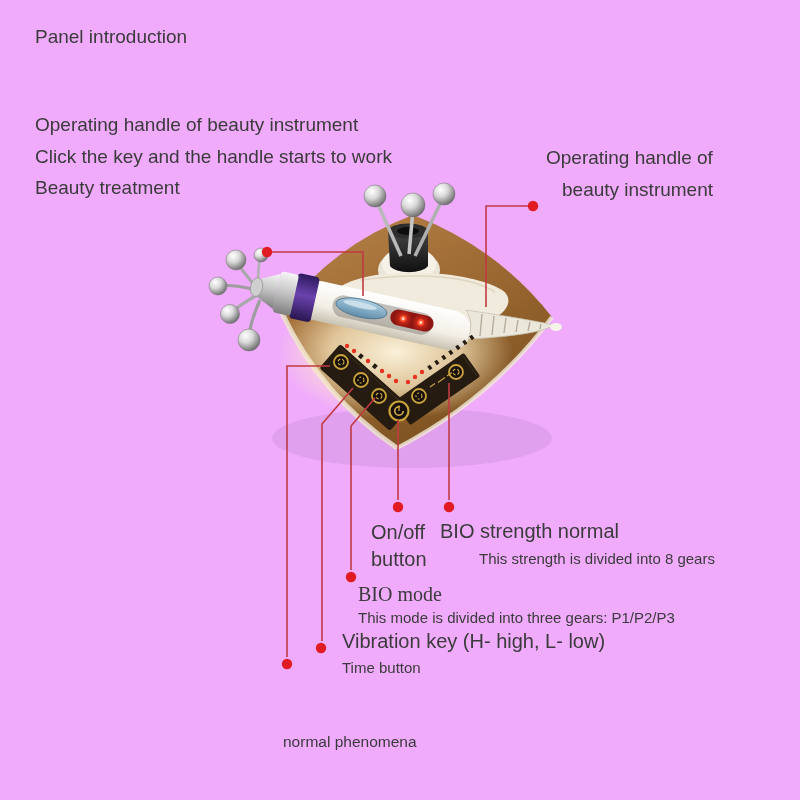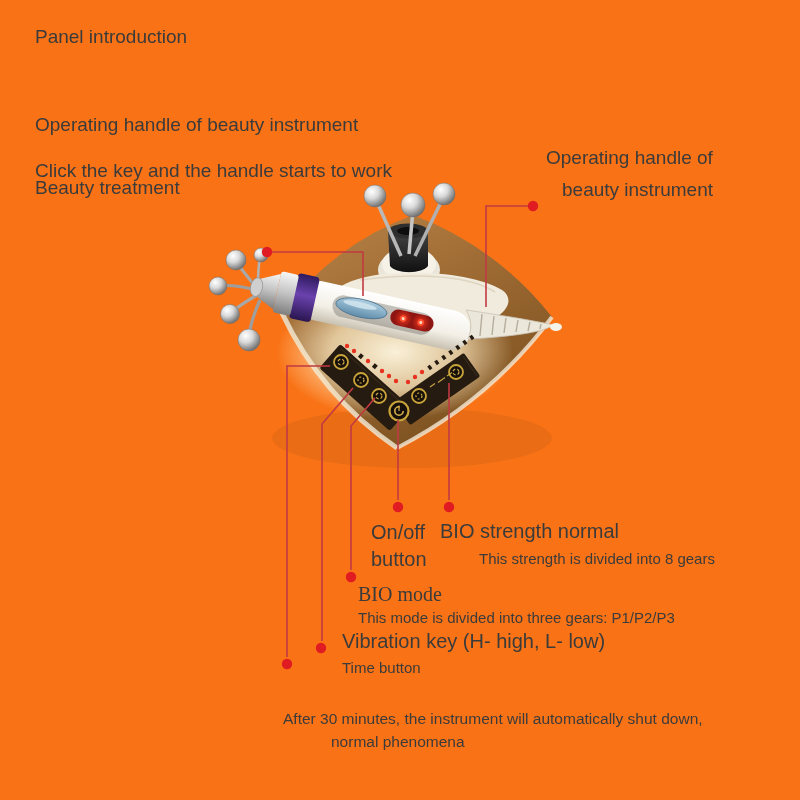--- a/index.html
+++ b/index.html
@@ -1,37 +1,37 @@
 <!DOCTYPE html>
 <html style="--text-color: #3b3b3b; --callout-line: #c13a42; --callout-dot: #e01b22; --mat-brown: #a06c35; --panel-dark: #261b10; --panel-gold: #c9a43a; --led-red: #ff3b1f; --band-purple: #5b35a0;"><head>
 <meta charset="utf-8">
 <style>
   html,body{margin:0;padding:0;background:#fff;}
-  #page{position:relative;width:800px;height:800px;background:#f97316;overflow:hidden;
+  #page{position:relative;width:800px;height:800px;background:#f0abfc;overflow:hidden;
         font-family:"Liberation Sans", sans-serif;color:var(--text-color,#3b3b3b);}
   .lbl{position:absolute;white-space:nowrap;line-height:1.15;}
   #svg-layer{position:absolute;left:0;top:0;width:800px;height:800px;}
   .t-title{left:35px;top:26px;font-size:19px;}
   .lb1{left:35px;top:114px;font-size:19px;}
-  .lb2{left:35px;top:160px;font-size:19px;}
+  .lb2{left:35px;top:146px;font-size:19px;}
   .lb3{left:35px;top:177px;font-size:19px;}
   .lb4{left:35px;top:209px;font-size:19px;}
   .rb1{left:546px;top:147px;font-size:19px;}
   .rb2{left:546px;top:179px;font-size:19px;margin-left:16px;}
   .onoff1{left:371px;top:521px;font-size:20px;}
   .onoff2{left:371px;top:548px;font-size:20px;}
   .bst{left:440px;top:520px;font-size:20px;}
   .bss{left:440px;top:550px;font-size:15px;margin-left:39px;}
   .bmt{left:358px;top:583px;font-size:20px;font-family:Liberation Serif, serif;}
   .bms{left:358px;top:609px;font-size:15px;}
   .vib{left:342px;top:630px;font-size:20px;}
   .tbtn{left:342px;top:659px;font-size:15px;}
   .tt{left:283px;top:681px;font-size:21px;}
   .ts1{left:283px;top:710px;font-size:15.5px;}
-  .ts2{left:283px;top:733px;font-size:15.5px;margin-left:48px;}
+  .ts2{left:283px;top:733px;font-size:15.5px;}
   .callout-line{stroke:var(--callout-line,#c13a42);stroke-width:1.6;fill:none;}
   .callout-dot{fill:var(--callout-dot,#e01b22);}
 </style>
 </head>
 <body>
 
 <div id="page">
 
   <svg id="svg-layer" viewBox="0 0 800 800" aria-hidden="true">
     <defs>
@@ -230,16 +230,15 @@
 
   <div class="lbl bst">BIO strength normal</div>
   <div class="lbl bss">This strength is divided into 8 gears</div>
 
   <div class="lbl bmt">BIO mode</div>
   <div class="lbl bms">This mode is divided into three gears: P1/P2/P3</div>
 
   <div class="lbl vib">Vibration key (H- high, L- low)</div>
   <div class="lbl tbtn">Time button</div>
 
-  <div class="lbl ts1">After 30 minutes, the instrument will automatically shut down,</div>
   <div class="lbl ts2">normal phenomena</div>
 
 </div>
 
 </body></html>

